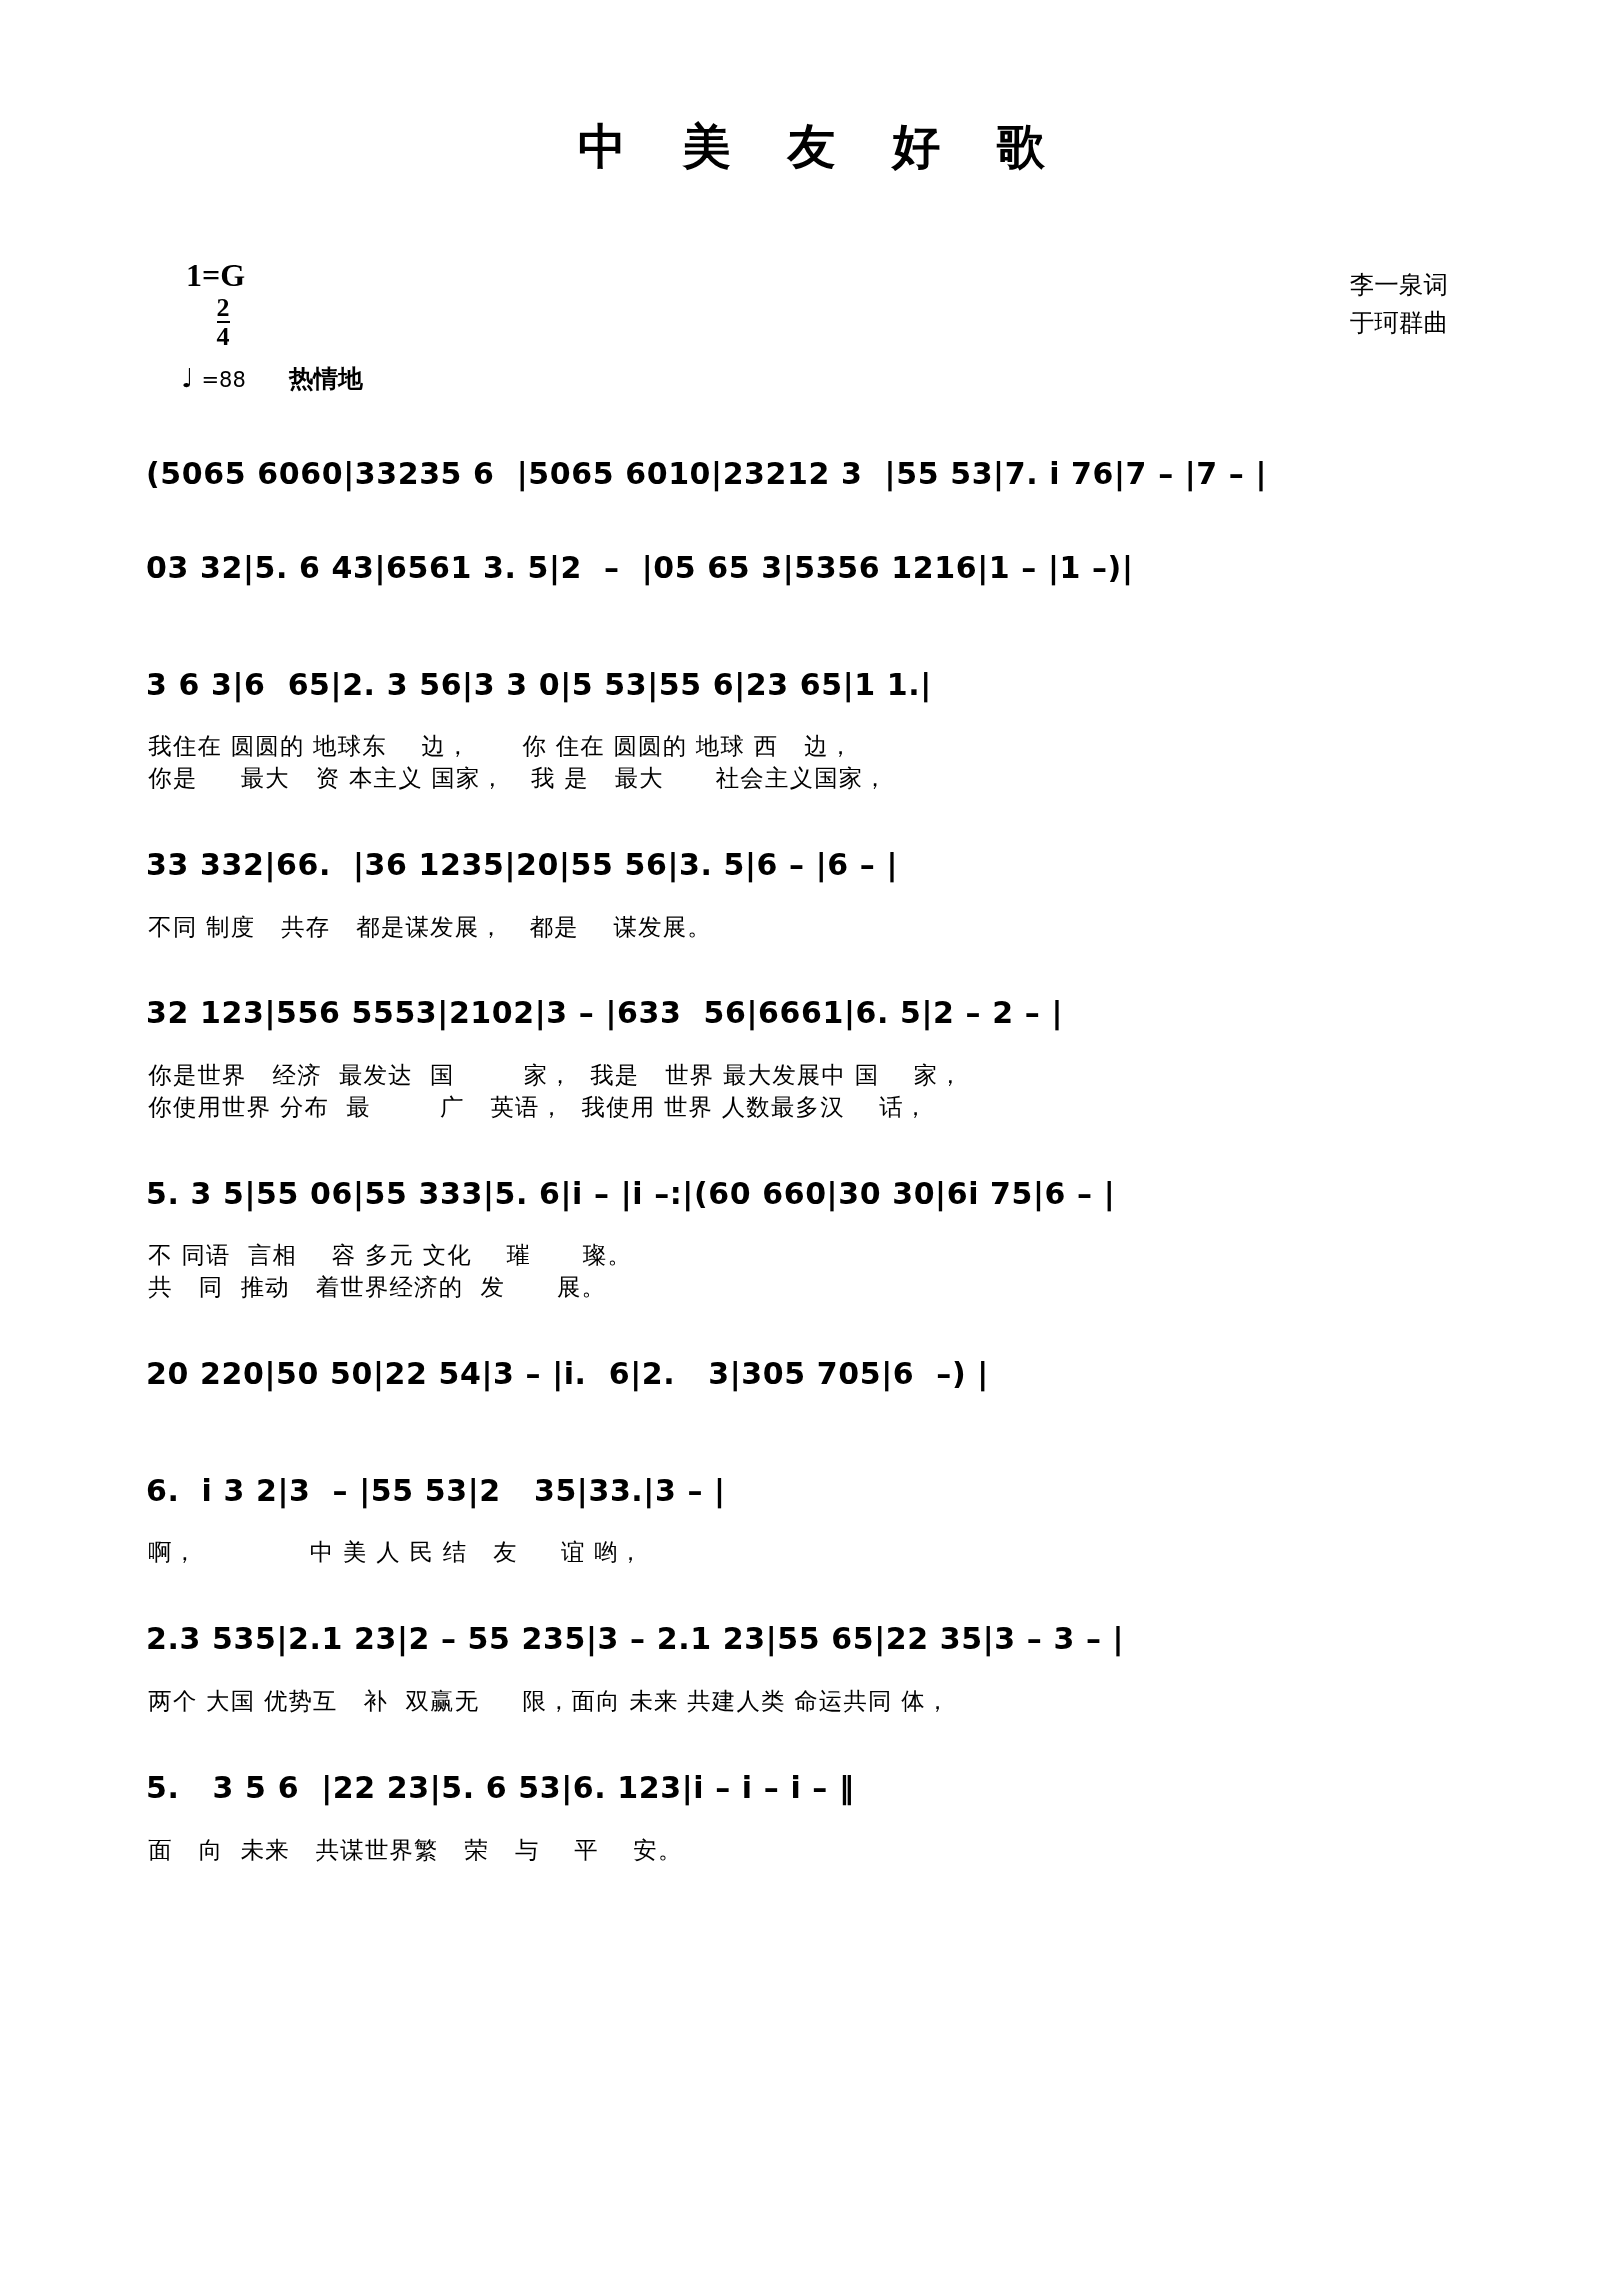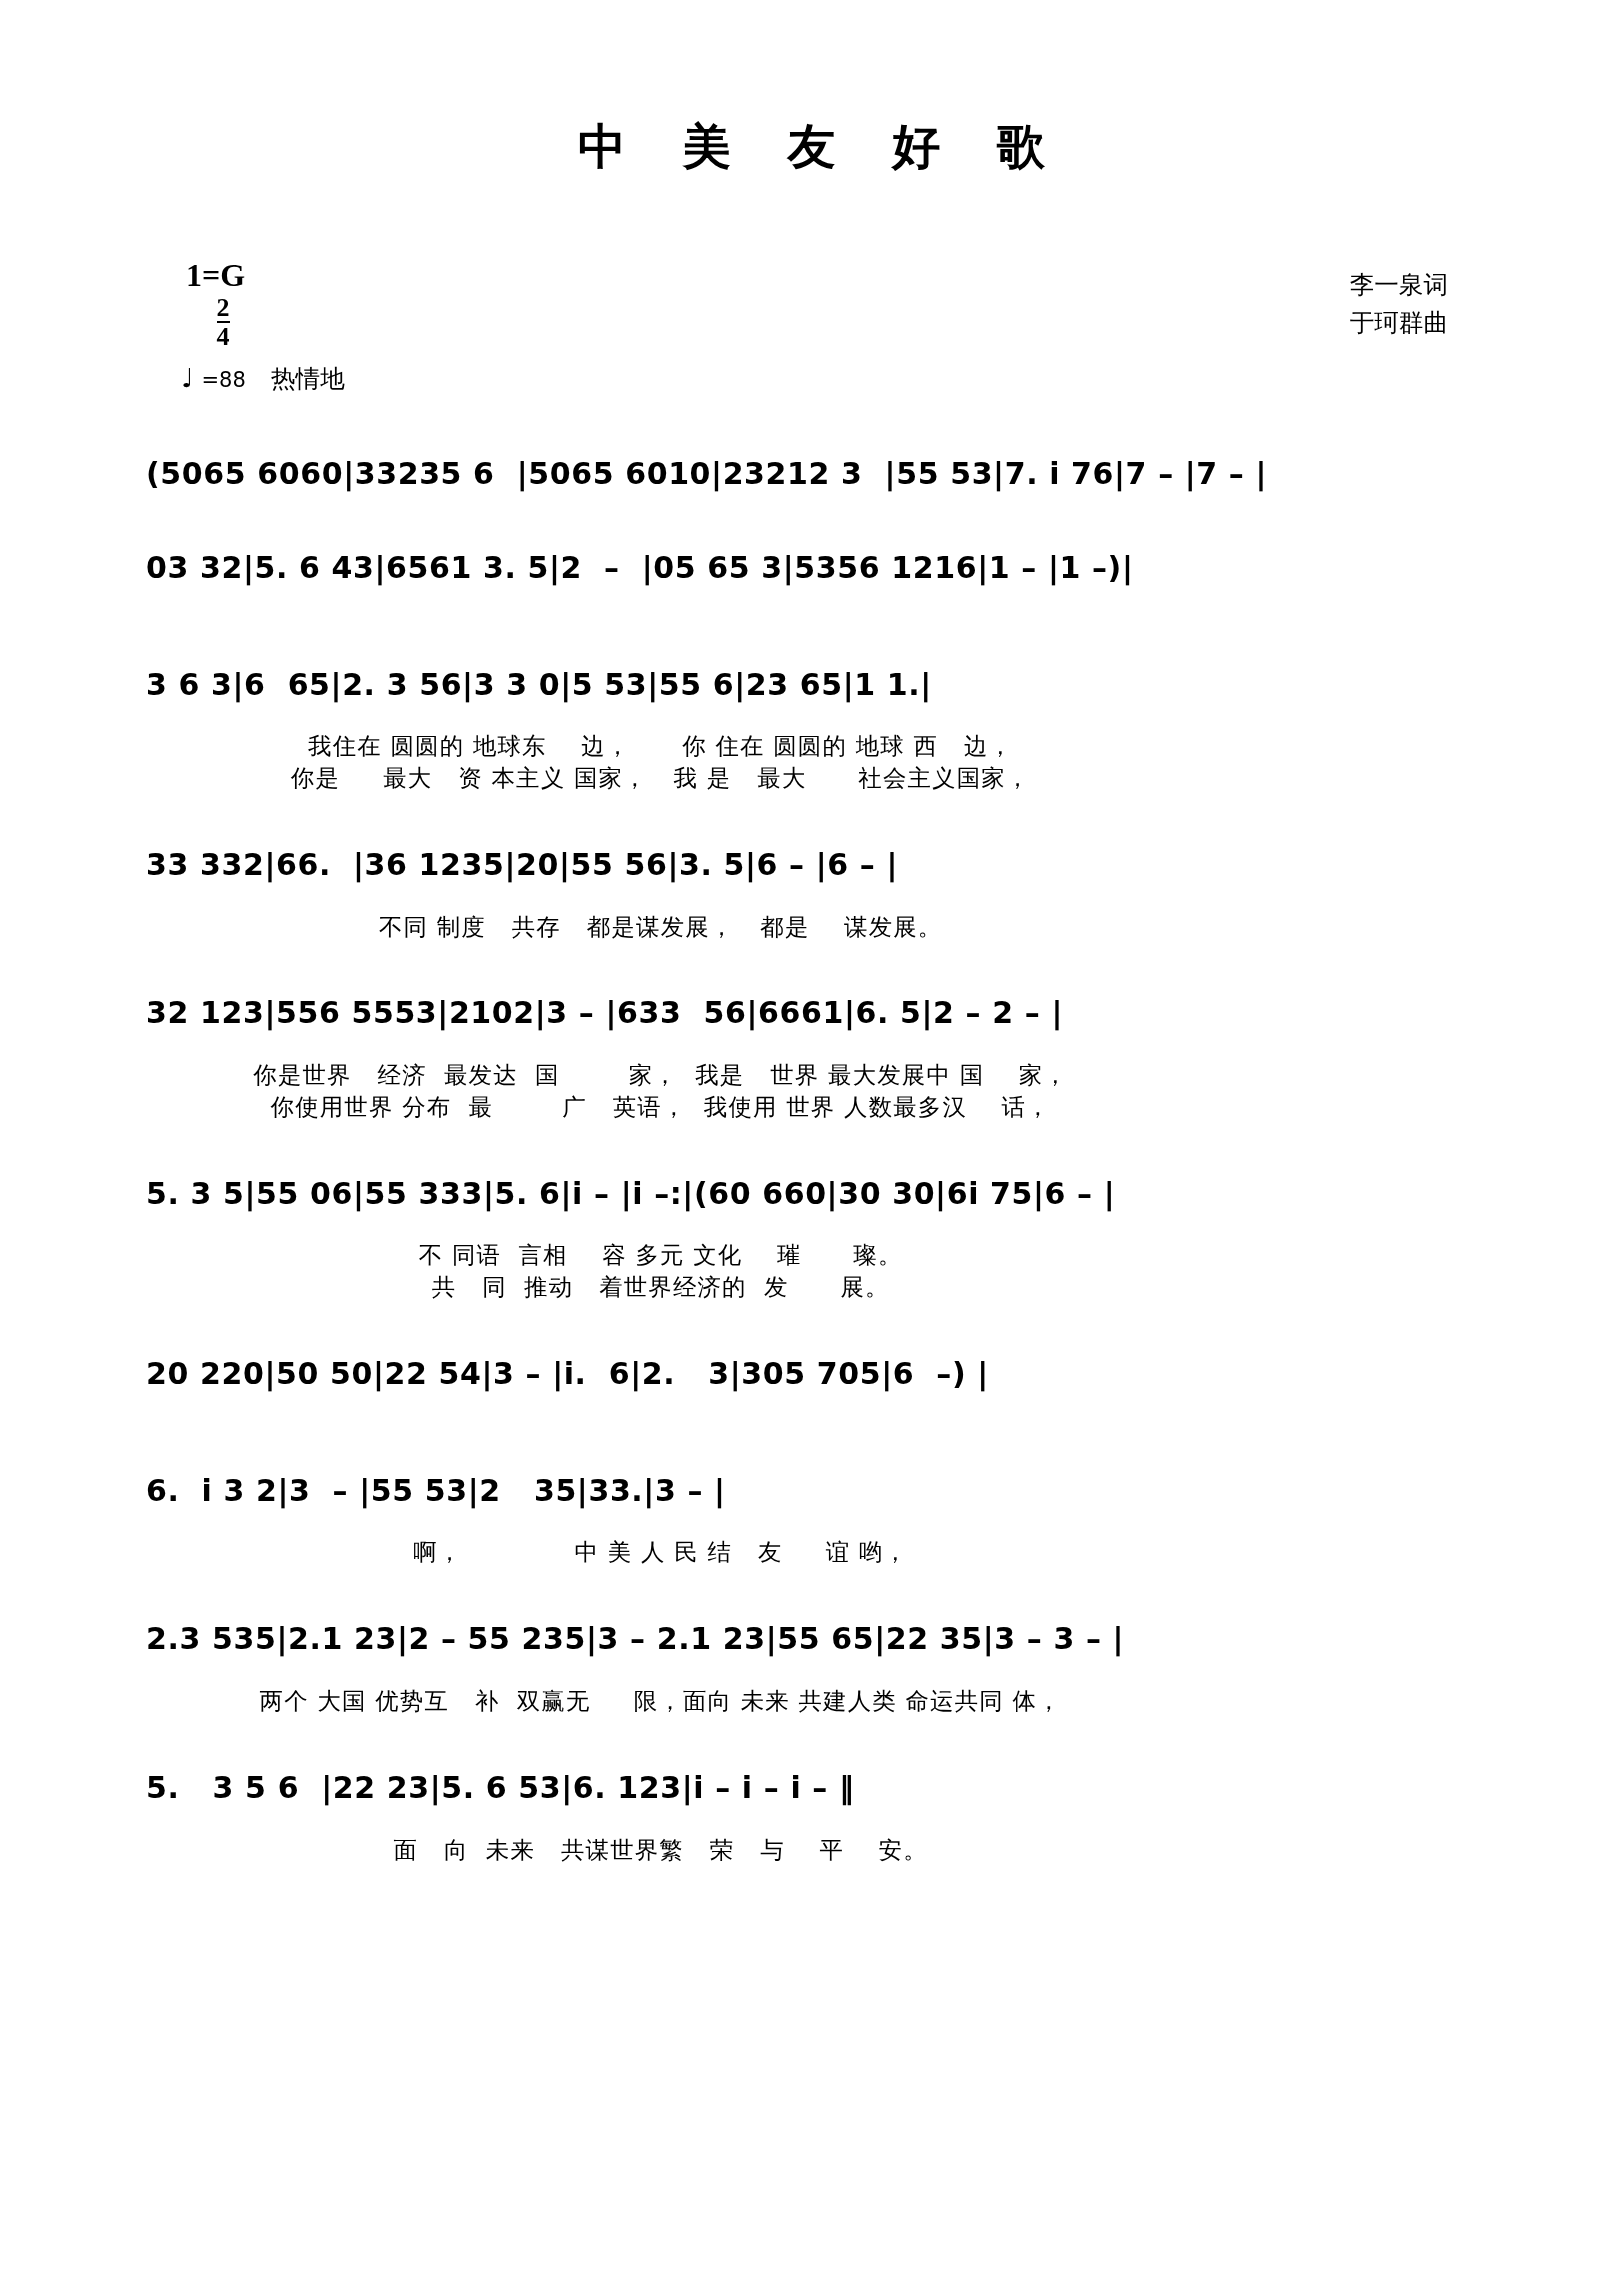--- a/index.html
+++ b/index.html
@@ -75,23 +75,23 @@
     font-family: "DejaVu Sans", sans-serif;
     display: flex;
     align-items: baseline;
     gap: 8.2px;
   }
   .tempo .note-glyph {
     font-size: 26px;
     font-family: "DejaVu Sans", sans-serif;
   }
   .tempo .expr {
-    margin-left: 17px;
+    margin-left: 35px;
     font-size: 24.6px;
-    font-weight: normal;
+    font-weight: bold;
     font-family: "DejaVu Sans", sans-serif;
   }
 
   
   .systems {
     position: absolute;
     top: 433px;
     left: 0;
     width: 1319px;
   }
@@ -113,21 +113,21 @@
     min-height: 56px;
   }
   .lyricline {
     font-family: "DejaVu Sans", sans-serif;
     font-size: 23.4px;
     letter-spacing: 1.2px;
     white-space: pre;
     line-height: 1.35;
     padding-left: 2.3px;
   }
-  .lyricblock { padding-bottom: 5.8px; text-align: center; }
+  .lyricblock { padding-bottom: 5.8px; }
   .sys-gap { height: 23.4px; }
 </style>
 </head>
 <body>
 
 <div class="page">
 
   <div class="title">中 美 友 好 歌</div>
 
   <div class="keysig">

